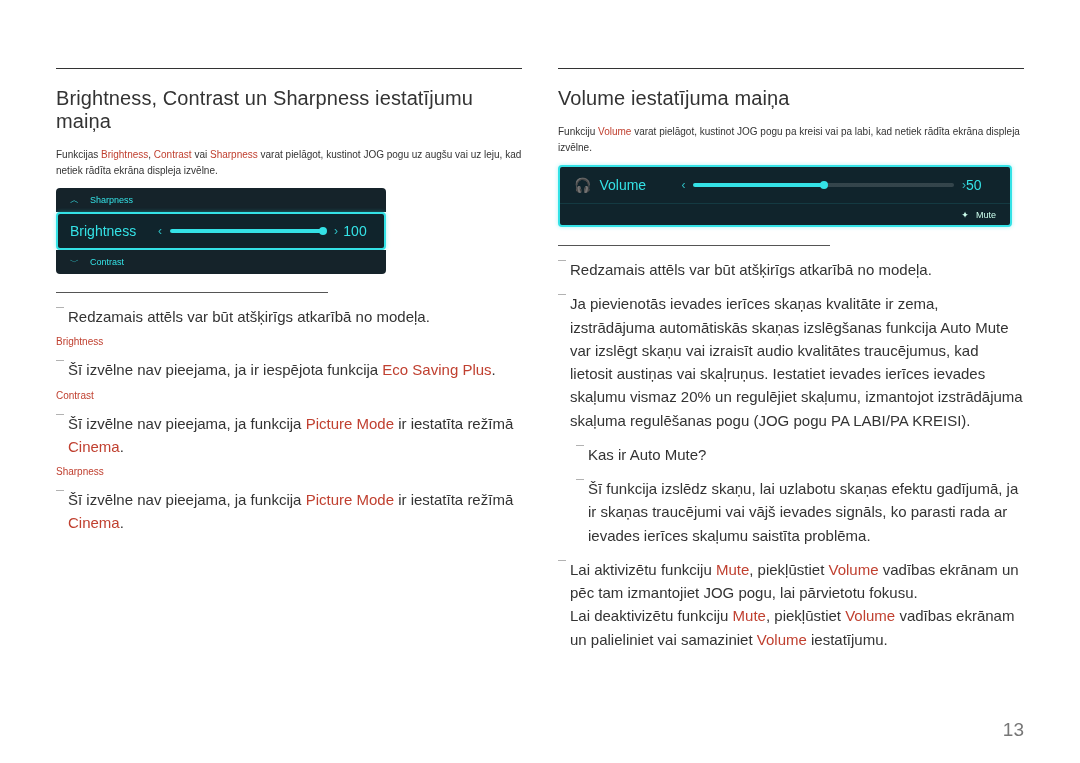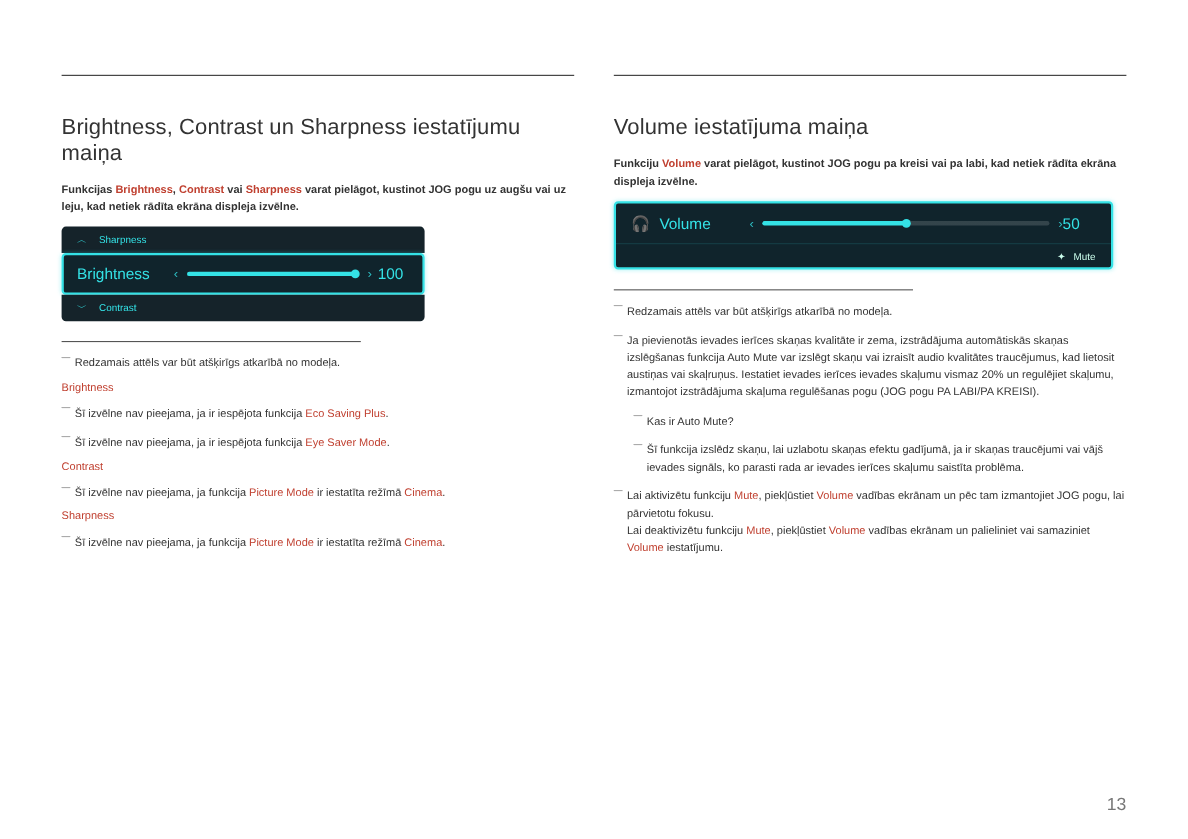--- a/index.html
+++ b/index.html
@@ -16,30 +16,29 @@
     display: grid;
     grid-template-columns: 1fr 1fr;
     column-gap: 36px;
   }
   .col { }
   h2.section-title {
     font-size: 20px;
     font-weight: 400;
     color: #333;
     border-top: 1px solid #333;
-    padding-top: 36px;
+    padding-top: 18px;
     margin-bottom: 14px;
     letter-spacing: 0.1px;
   }
   p.body {
     font-size: 10px;
     line-height: 1.55;
     color: #333;
     margin-bottom: 4px;
-    font-weight: bold;
   }
   .term { color: #c04030; }
   .osd-group { margin-top: 10px; }
   .osd-sub {
     background: #15232a;
     height: 24px;
     display: flex;
     align-items: center;
     padding: 0 14px;
     gap: 10px;
@@ -151,21 +150,21 @@
     width:10px;height:10px; color:#cfe; font-size:9px; text-align:center;
   }
   .vol-bot .mute-lbl { color:#cfe; font-size:9px;}
   hr.thin {
     border: none;
     border-top: 1px solid #555;
     margin: 18px 0 12px 0;
     width: 272px;
   }
   .note {
-    font-size: 10px;
+    font-size: 15px;
     line-height: 1.55;
     color: #333;
     position: relative;
     padding-left: 12px;
     margin-bottom: 6px;
     margin-top: 11px;
   }
   .note::before {
     content: "―";
     position: absolute;
@@ -178,21 +177,21 @@
   .subhead {
     font-size: 10px;
     color: #c04030;
     margin-top: 8px;
     margin-bottom: 4px;
   }
   .page-num {
     position: absolute;
     right: 56px;
     bottom: 22px;
-    font-size: 16px;
+    font-size: 19px;
     color: #777;
   }
 </style>
 </head>
 <body>
 
 <div class="columns">
 
   <div class="col">
     <h2 class="section-title">Brightness, Contrast un Sharpness iestatījumu maiņa</h2>
@@ -220,21 +219,20 @@
         <span class="lbl">Contrast</span>
       </div>
     </div>
 
     <hr class="thin">
 
     <p class="note">Redzamais attēls var būt atšķirīgs atkarībā no modeļa.</p>
 
     <div class="subhead">Brightness</div>
     <p class="note"><span>Šī izvēlne nav pieejama, ja ir iespējota funkcija </span><span class="term">Eco Saving Plus</span><span>.</span></p>
-    <p class="note"><span>Šī izvēlne nav pieejama, ja ir iespējota funkcija </span><span class="term">Eye Saver Mode</span><span>.</span></p>
 
     <div class="subhead">Contrast</div>
     <p class="note"><span>Šī izvēlne nav pieejama, ja funkcija </span><span class="term">Picture Mode</span><span> ir iestatīta režīmā </span><span class="term">Cinema</span><span>.</span></p>
 
     <div class="subhead">Sharpness</div>
     <p class="note"><span>Šī izvēlne nav pieejama, ja funkcija </span><span class="term">Picture Mode</span><span> ir iestatīta režīmā </span><span class="term">Cinema</span><span>.</span></p>
   </div>
 
   <div class="col">
     <h2 class="section-title">Volume iestatījuma maiņa</h2>

